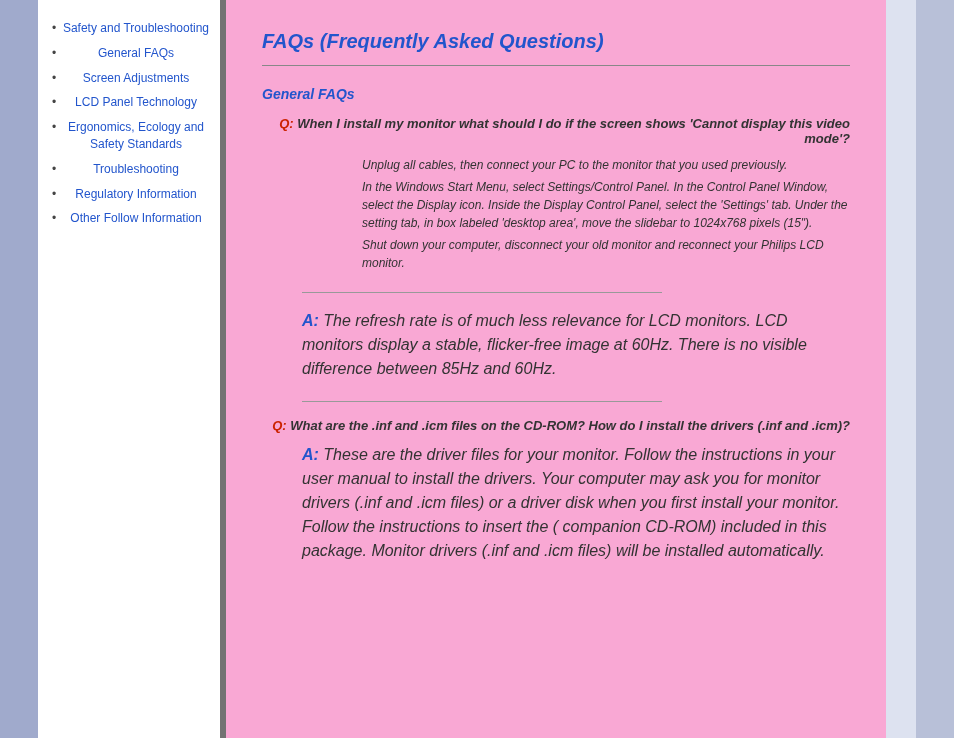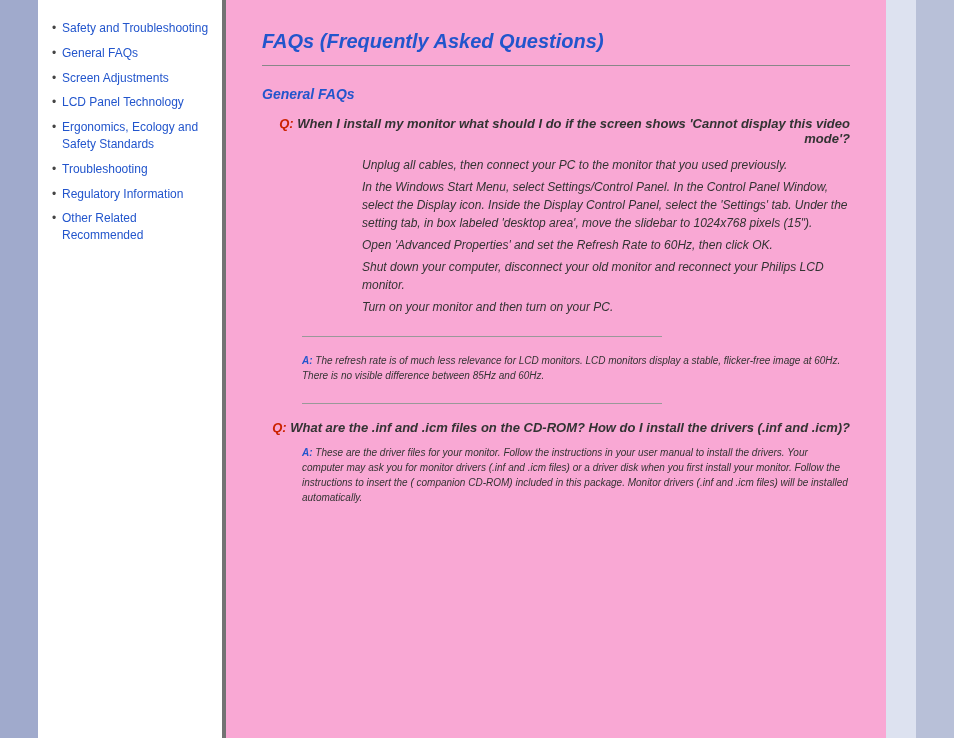--- a/index.html
+++ b/index.html
@@ -19,21 +19,22 @@
     .left-accent {
       width: 38px;
       background: #a0aacc;
       flex-shrink: 0;
     }
     .sidebar {
       width: 188px;
       background: #ffffff;
       padding: 20px 10px 20px 14px;
       flex-shrink: 0;
-      border-right: 4px solid #737373;
+      border-right: 6px solid #737373;
+      text-align: center;
     }
     .sidebar ul {
       list-style: none;
       padding: 0;
     }
     .sidebar ul li {
       margin-bottom: 8px;
       padding-left: 10px;
       position: relative;
       font-size: 12px;
@@ -113,21 +114,21 @@
     .answer-text {
       font-size: 12px;
       color: #333;
       line-height: 1.5;
       padding-left: 60px;
     }
     .answer-text p {
       margin-bottom: 4px;
     }
     .answer-simple {
-      font-size: 10px;
+      font-size: 16px;
       color: #333;
       line-height: 1.5;
     }
     .qa-divider {
       border: none;
       border-top: 1px solid #999;
       width: 360px;
       margin: 16px 0 16px 40px;
     }
   </style>
@@ -153,43 +154,41 @@
     <li>
       <a href="#">Ergonomics, Ecology and Safety Standards</a>
     </li>
     <li>
       <a href="#">Troubleshooting</a>
     </li>
     <li>
       <a href="#">Regulatory Information</a>
     </li>
     <li>
-      <a href="#">Other Related Recommended</a>
+      <a href="#">Other Follow Information</a>
     </li>
   </ul>
 </div>
 
 <div class="main-content">
   <h1 class="page-title">FAQs (Frequently Asked Questions)</h1>
   <hr class="title-divider">
 
   <div class="section-title">General FAQs</div>
 
   <div class="qa-block">
     <div class="question">
       <span class="q-label">Q:</span>
       <span>When I install my monitor what should I do if the screen shows 'Cannot display this video mode'?</span>
     </div>
     <div class="answer-block">
       <div class="answer-text">
         <p>Unplug all cables, then connect your PC to the monitor that you used previously.</p>
         <p>In the Windows Start Menu, select Settings/Control Panel. In the Control Panel Window, select the Display icon. Inside the Display Control Panel, select the 'Settings' tab. Under the setting tab, in box labeled 'desktop area', move the slidebar to 1024x768 pixels (15").</p>
-        <p>Open 'Advanced Properties' and set the Refresh Rate to 60Hz, then click OK.</p>
         <p>Shut down your computer, disconnect your old monitor and reconnect your Philips LCD monitor.</p>
-        <p>Turn on your monitor and then turn on your PC.</p>
       </div>
     </div>
   </div>
 
   <hr class="qa-divider">
 
   <div class="qa-block">
     <div class="answer-block">
       <div class="answer-simple">
         <span class="answer-label">A:</span>

